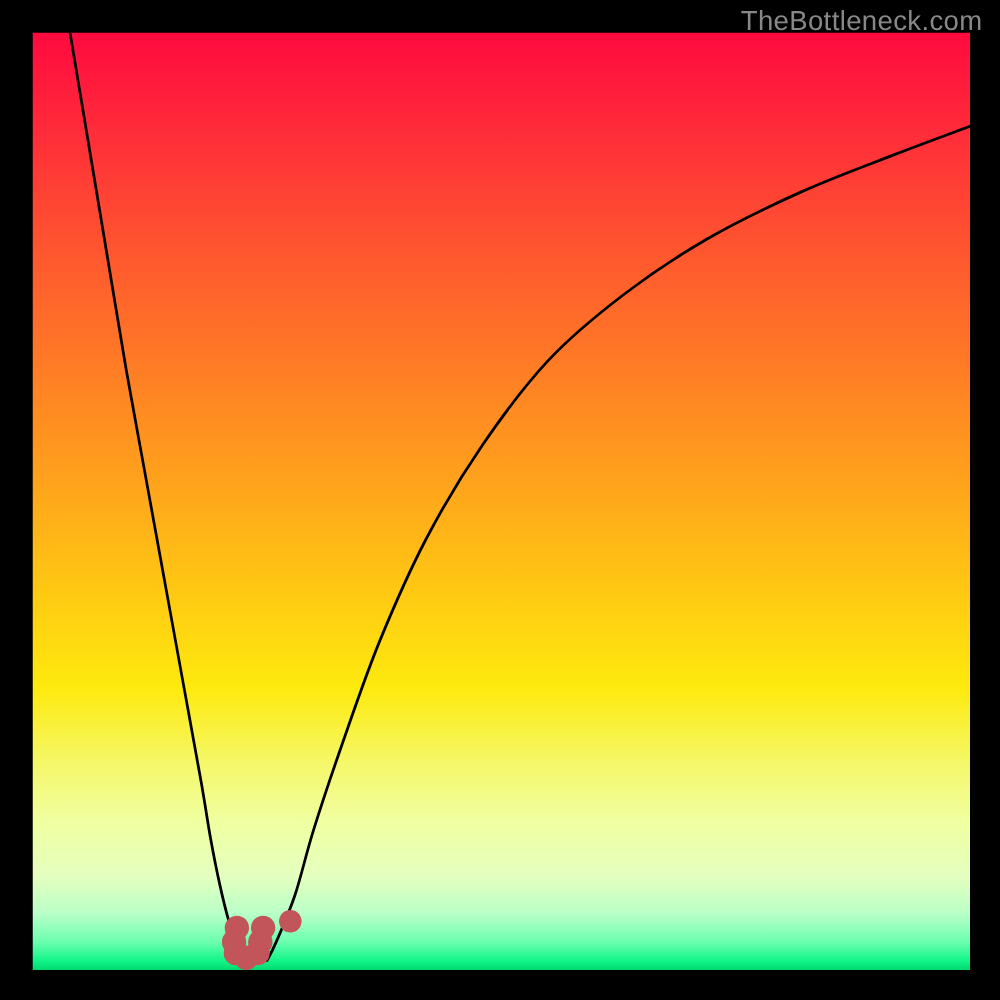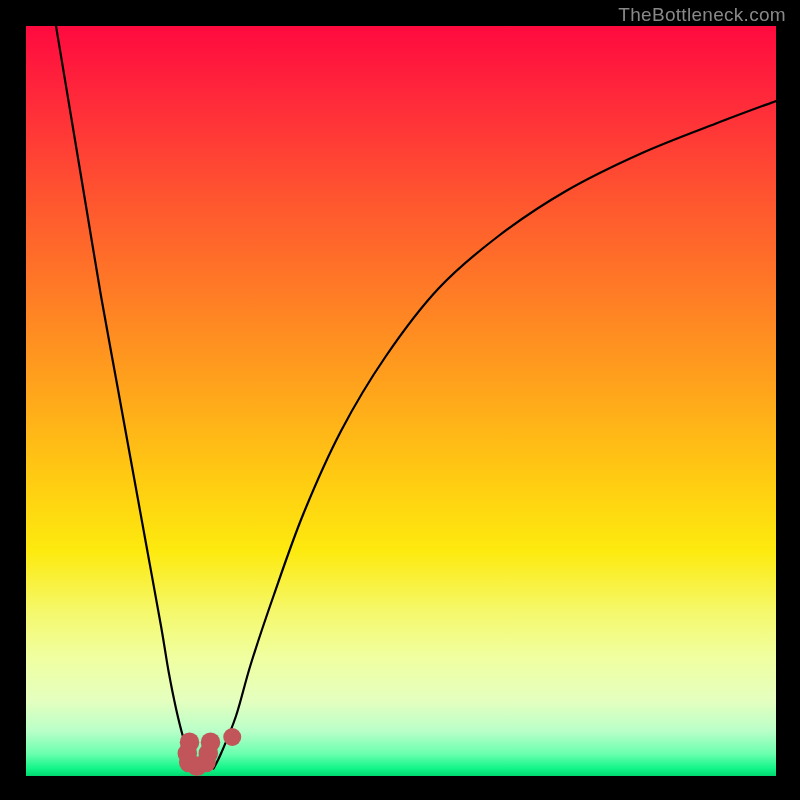--- a/index.html
+++ b/index.html
@@ -48,21 +48,21 @@
   }
   .curves {
     position: absolute;
     inset: 0;
   }
   .watermark {
     position: absolute;
     top: 4px;
     right: 14px;
     color: #888;
-    font-size: 19px;
+    font-size: 22px;
     font-weight: 500;
     letter-spacing: 0.3px;
     user-select: none;
   }
 </style>
 </head>
 <body>
 
 <div class="frame">
   <div class="plot">

